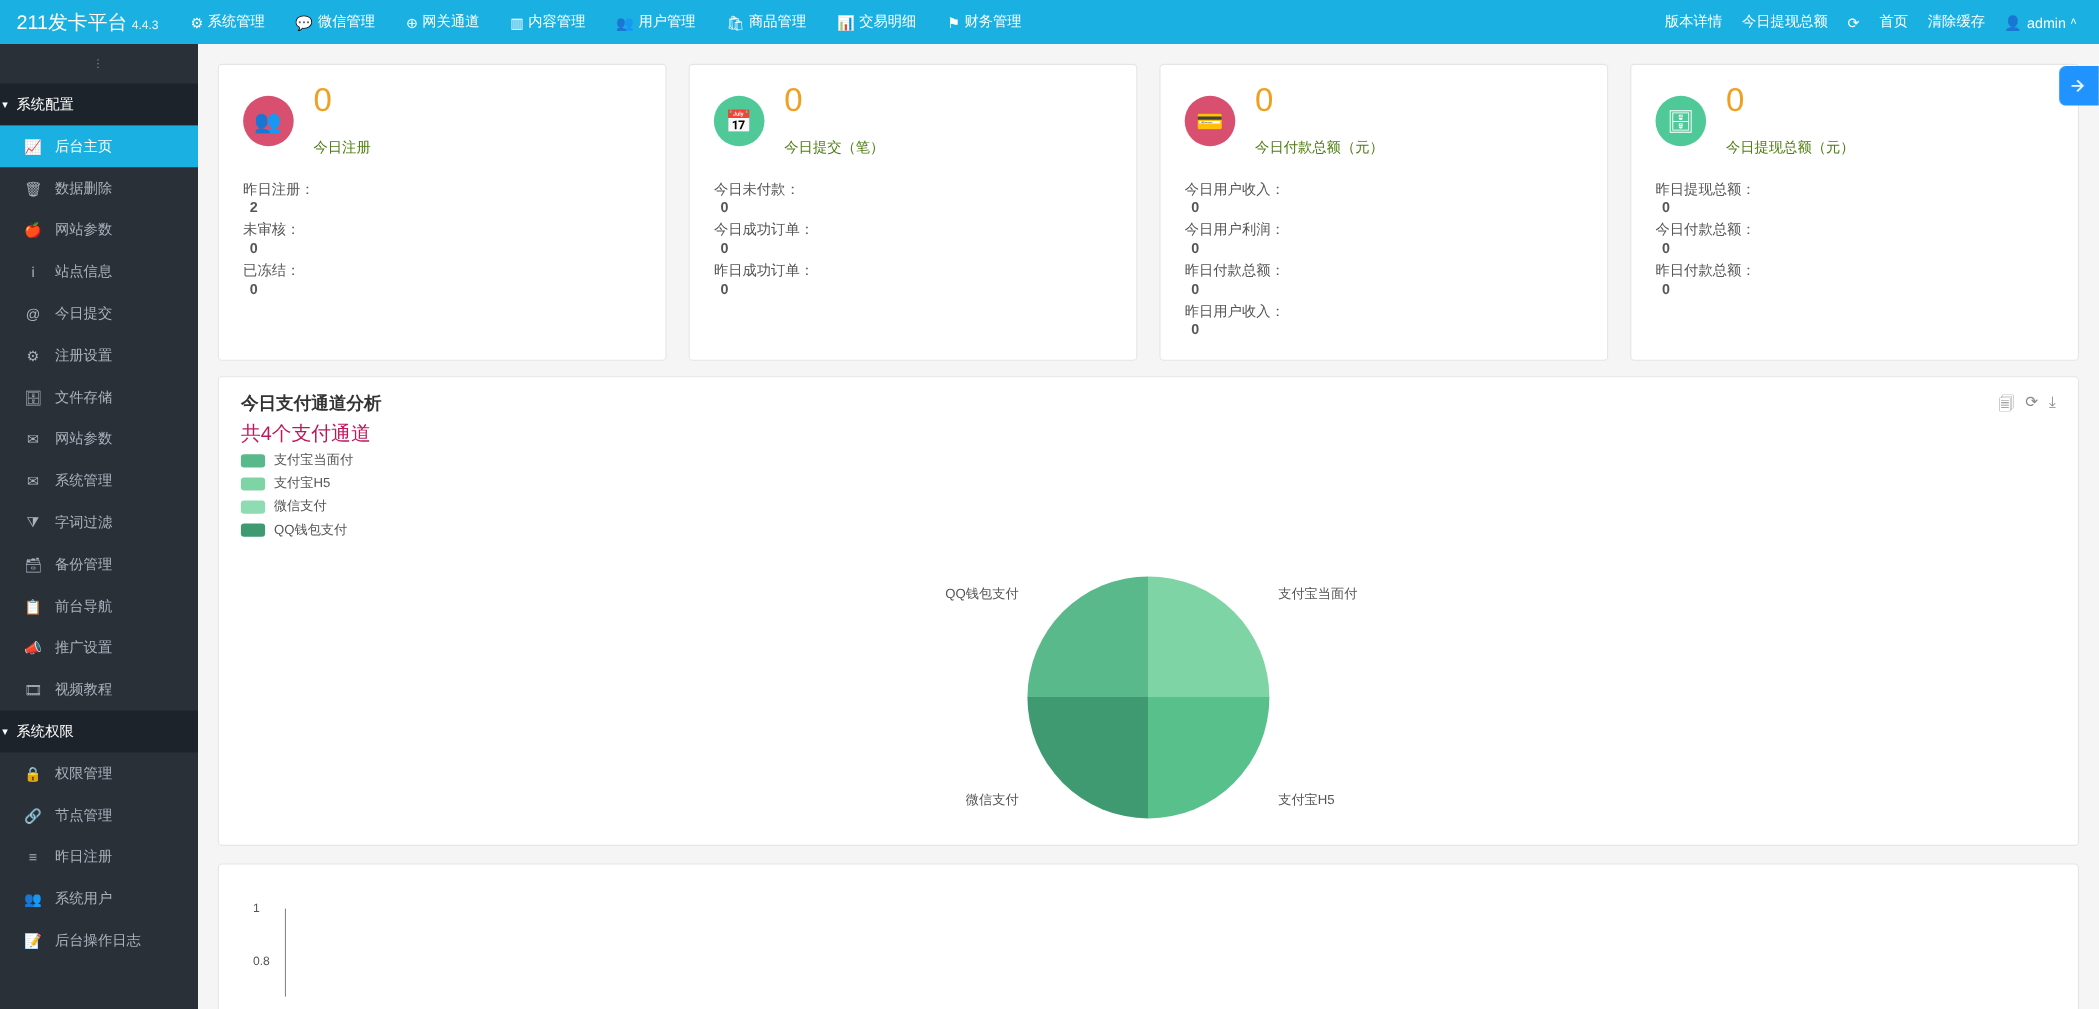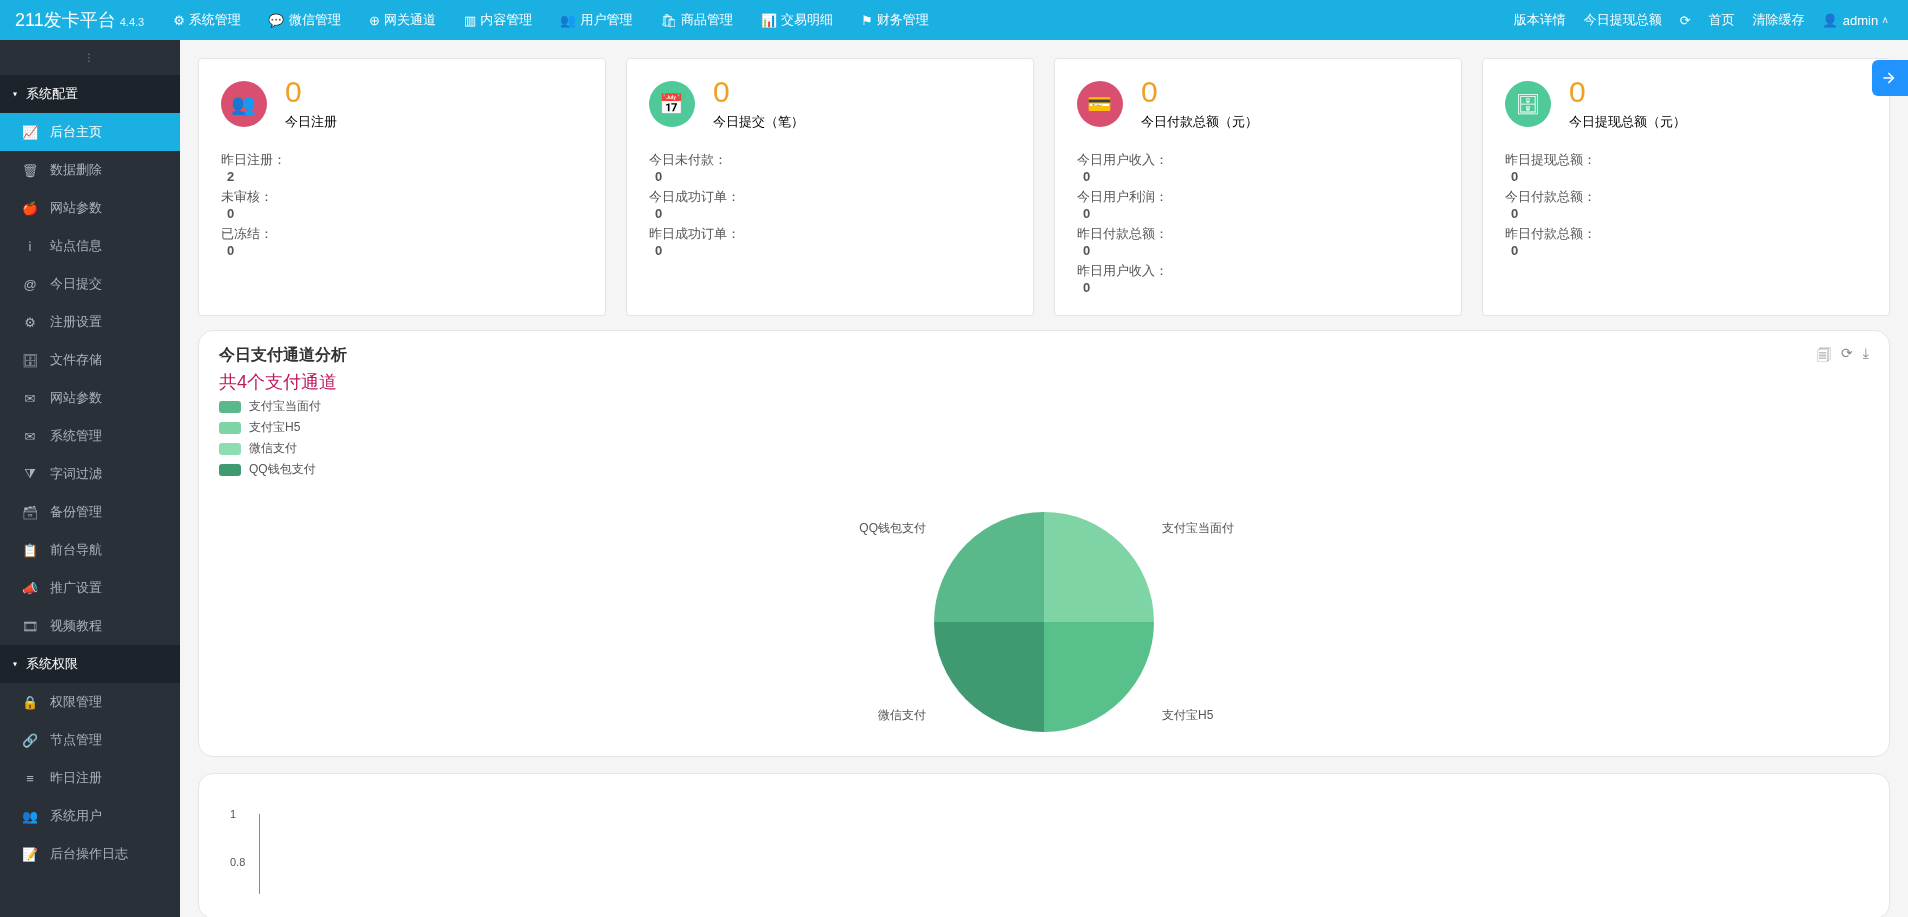--- a/index.html
+++ b/index.html
@@ -10,45 +10,45 @@
 .header .brand { font-size: 18px; padding: 0 15px 0 5px; display: flex; align-items: baseline; }
 .header .brand .ver { font-size: 11px; margin-left: 4px; opacity: .9; }
 .header .top-nav { display: flex; flex: 1; }
 .header .top-nav a { color: #fff; text-decoration: none; padding: 0 14px; height: 40px; display: flex; align-items: center; font-size: 13px; gap: 4px; }
 .header .top-right { display: flex; align-items: center; gap: 18px; padding-right: 10px; }
 .header .top-right a { color: #fff; text-decoration: none; font-size: 13px; display: flex; align-items: center; gap: 4px; }
 
 
 .sidebar { position: fixed; top: 40px; left: 0; bottom: 0; width: 180px; background: #293038; color: #aab2bd; overflow-y: auto; }
 .sidebar .dots { text-align: center; padding: 12px 0; color: #8a929c; letter-spacing: 2px; font-size: 10px; background: #293038; }
-.sidebar .group-hdr { background: #1c232a; color: #fff; padding: 10px 12px; font-size: 13px; display: flex; align-items: center; gap: 8px; cursor: pointer; font-family: Liberation Mono, monospace; }
+.sidebar .group-hdr { background: #1c232a; color: #fff; padding: 10px 2px; font-size: 13px; display: flex; align-items: center; gap: 8px; cursor: pointer; }
 .sidebar .group-hdr::before { content: "▾"; font-size: 10px; }
 .sidebar .item { display: flex; align-items: center; gap: 12px; padding: 10px 14px 10px 22px; color: #aab2bd; text-decoration: none; font-size: 13px; cursor: pointer; }
 .sidebar .item.active { background: #1ab1e2; color: #fff; }
 .sidebar .item .ic { width: 16px; text-align: center; font-size: 13px; }
 
 
 .main { margin-left: 180px; margin-top: 40px; padding: 18px; }
 
 
 .stat-row { display: flex; gap: 20px; margin-bottom: 14px; }
 .stat-card { flex: 1; background: #fff; border: 1px solid #e5e5e5; border-radius: 4px; padding: 18px 22px; }
 .stat-top { display: flex; align-items: center; gap: 18px; margin-bottom: 18px; }
 .stat-icon { width: 46px; height: 46px; border-radius: 50%; display: flex; align-items: center; justify-content: center; color: #fff; font-size: 20px; }
 .stat-icon.pink { background: #d94f70; }
 .stat-icon.green { background: #4fc998; }
 .stat-num { font-size: 30px; color: #f0a020; line-height: 1; }
-.stat-label { font-size: 13px; color: #000000; margin-top: 6px; }
+.stat-label { font-size: 13px; color: #4d7c0f; margin-top: 18px; }
 .stat-list { font-size: 13px; color: #555; }
 .stat-list .row { display: flex; padding: 2px 0; flex-direction: column; }
 .stat-list .row .k { }
 .stat-list .row .v { font-weight: bold; margin-left: 6px; }
 
 
-.panel { background: #fff; border: 1px solid #e5e5e5; border-radius: 15px; margin-bottom: 16px; }
+.panel { background: #fff; border: 1px solid #e5e5e5; border-radius: 4px; margin-bottom: 16px; }
 .panel-hdr { display: flex; align-items: flex-start; justify-content: space-between; padding: 14px 20px 4px; }
 .panel-title { font-size: 16px; font-weight: bold; color: #333; }
 .panel-sub { font-size: 18px; color: #be185d; margin-top: 4px; }
 .panel-tools { display: flex; gap: 10px; color: #888; font-size: 14px; }
 .panel-tools span { cursor: pointer; }
 .panel-body { padding: 10px 20px 24px; }
 
 
 .legend { padding: 2px 0 8px; }
 .legend .li { display: flex; align-items: center; gap: 8px; font-size: 12px; color: #555; padding: 2px 0; }

